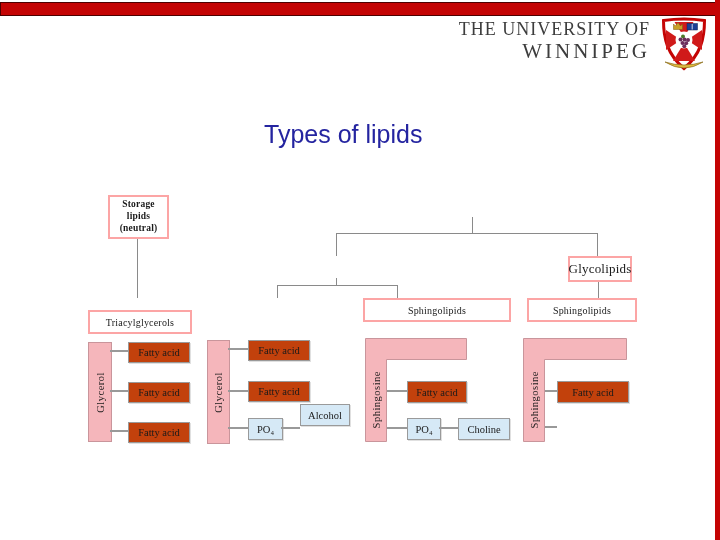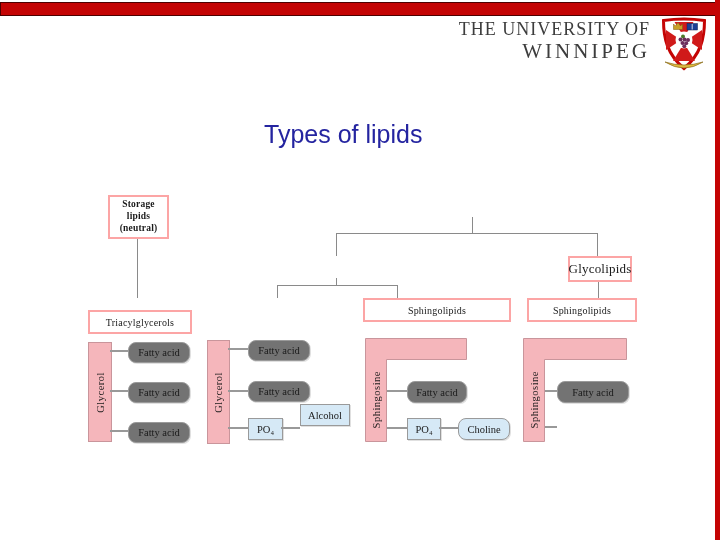--- a/index.html
+++ b/index.html
@@ -26,21 +26,21 @@
   .hl{height:1px;} .vl{width:1px;}
   
   .bar{position:absolute;background:#F5B6BB;border:1px solid #c9959b;
        display:flex;align-items:center;justify-content:center;}
   .vwrap{position:absolute;display:flex;align-items:center;justify-content:center;}
   .vlab{writing-mode:vertical-rl;transform:rotate(180deg);font-size:10.5px;
         color:#1a1a1a;letter-spacing:.5px;}
   .sb{position:absolute;border:1px solid #9a9a9a;color:#1a1a1a;display:flex;
       align-items:center;justify-content:center;text-align:center;font-size:10.5px;
       box-shadow:1px 1px 0 rgba(0,0,0,.12);}
-  .yellow{background:#737373;border-radius:8px;}
+  .yellow{background:#c2410c;}
   .blue{background:#D6E9F6;}
   .sc{position:absolute;background:#999;height:2px;}
   .lshape{position:absolute;}
 </style>
 </head>
 <body>
 
 <div class="slide">
 
   <div class="top-bar"></div>
@@ -120,21 +120,21 @@
     <polygon points="0.5,0.5 101.5,0.5 101.5,21.5 21.5,21.5 21.5,103.5 0.5,103.5" fill="#F5B6BB" stroke="#c9959b" stroke-width="1"></polygon>
   </svg>
   <div class="vwrap" style="left:365px;top:360px;width:22px;height:80px;">
     <span class="vlab">Sphingosine</span>
   </div>
   <div class="sc" style="left:387px;top:390px;width:20px;"></div>
   <div class="sc" style="left:387px;top:427px;width:20px;"></div>
   <div class="sb yellow" style="left:407px;top:381px;width:58px;height:20px;">Fatty acid</div>
   <div class="sb blue" style="left:407px;top:418px;width:32px;height:20px;">PO₄</div>
   <div class="sc" style="left:439px;top:427px;width:19px;"></div>
-  <div class="sb blue" style="left:458px;top:418px;width:50px;height:20px;border-radius:8px;">Choline</div>
+  <div class="sb blue" style="left:458px;top:418px;width:50px;height:20px;">Choline</div>
 
   <svg class="lshape" style="left:523px;top:338px;" width="104" height="104" viewBox="0 0 104 104">
     <polygon points="0.5,0.5 103.5,0.5 103.5,21.5 21.5,21.5 21.5,103.5 0.5,103.5" fill="#F5B6BB" stroke="#c9959b" stroke-width="1"></polygon>
   </svg>
   <div class="vwrap" style="left:523px;top:360px;width:22px;height:80px;">
     <span class="vlab">Sphingosine</span>
   </div>
   <div class="sc" style="left:545px;top:390px;width:12px;"></div>
   <div class="sc" style="left:545px;top:426px;width:12px;"></div>
   <div class="sb yellow" style="left:557px;top:381px;width:70px;height:20px;">Fatty acid</div>

